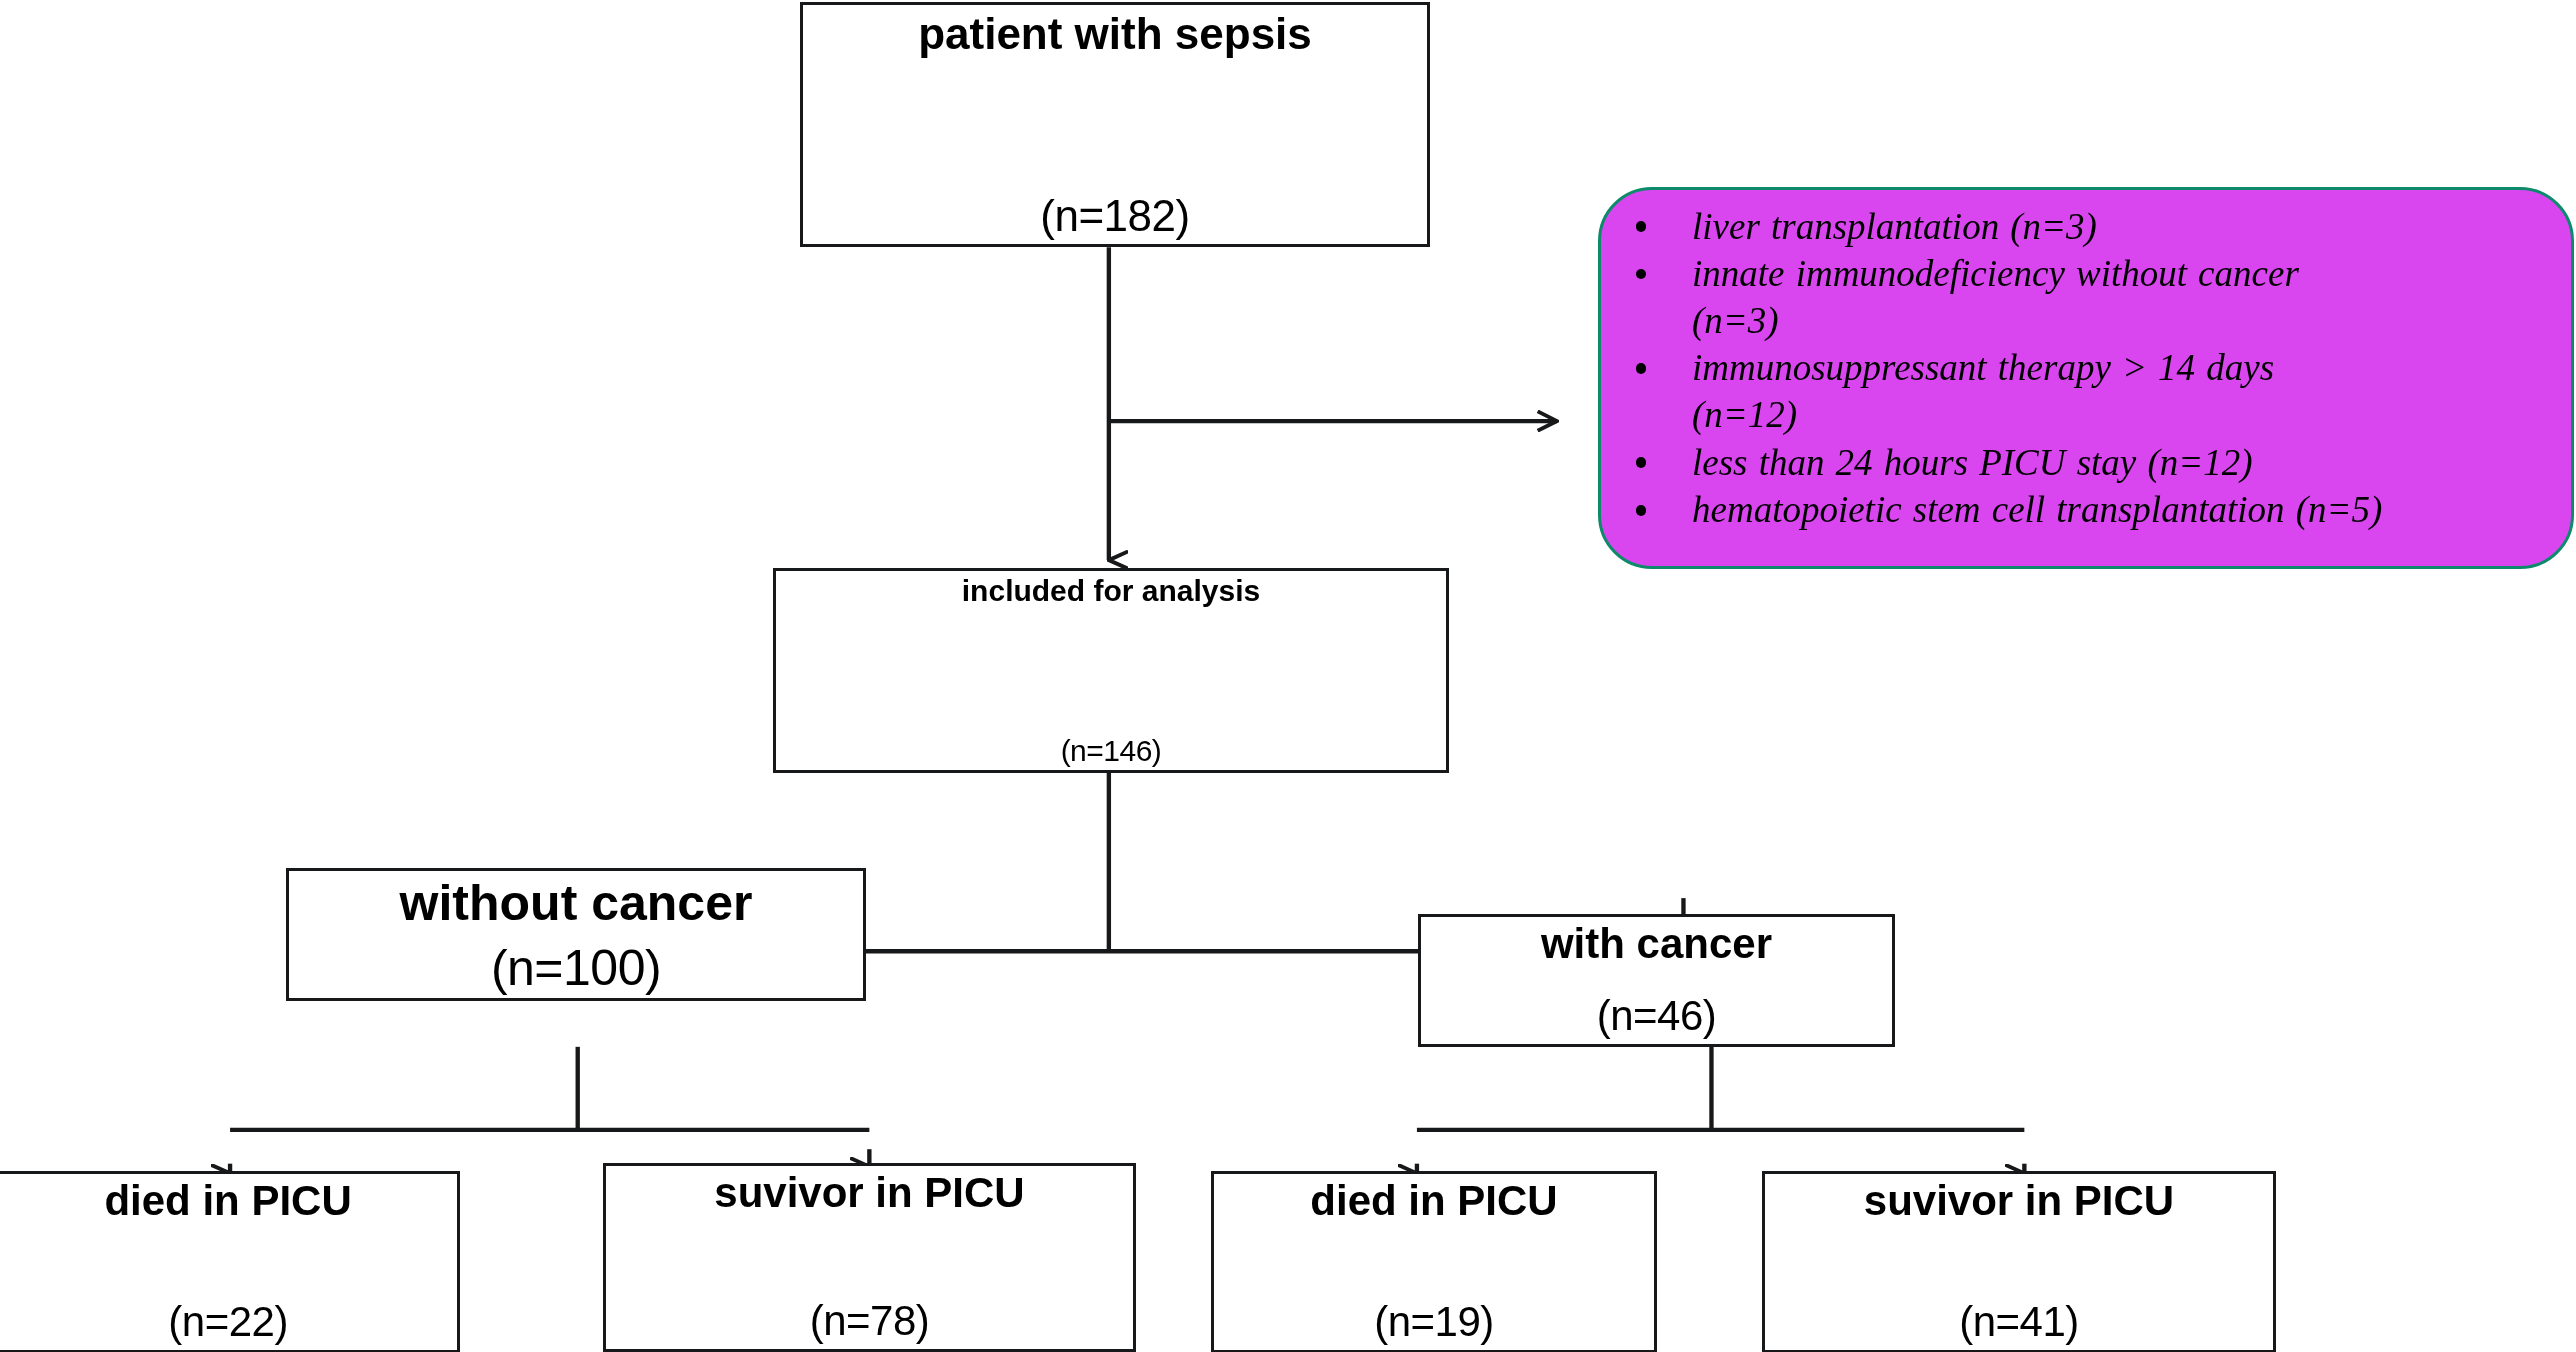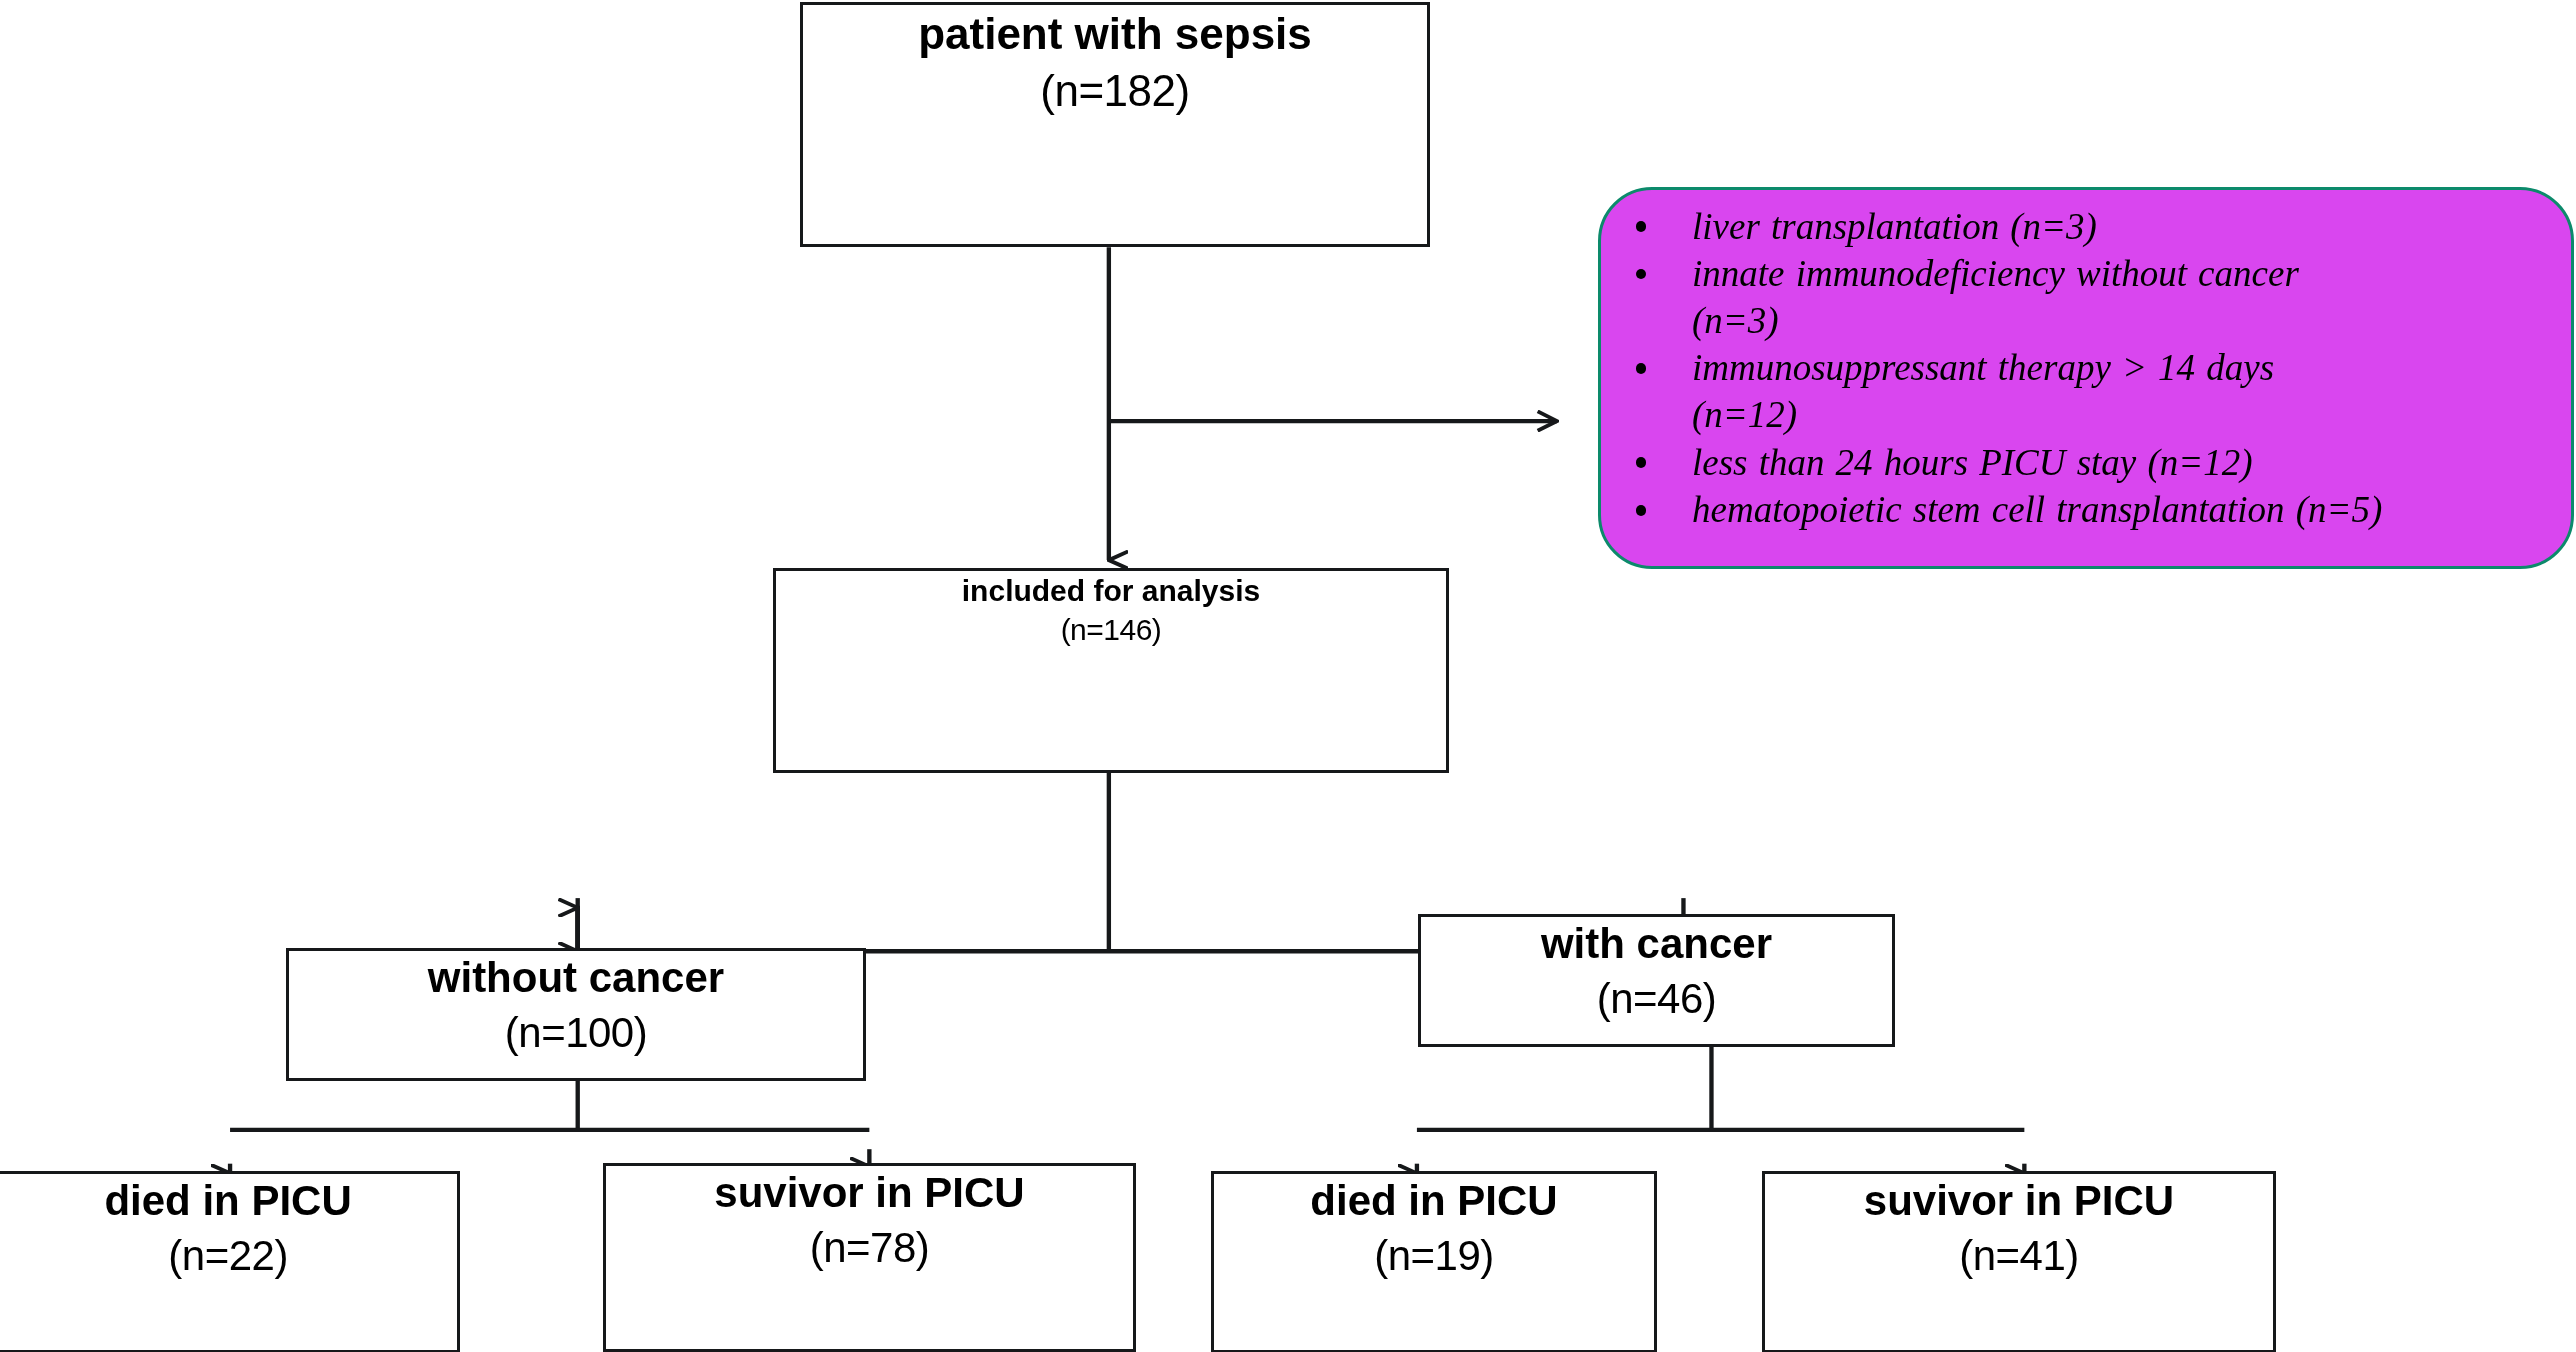--- a/index.html
+++ b/index.html
@@ -26,21 +26,21 @@
     pointer-events: none;
   }
   .node {
     position: absolute;
     box-sizing: border-box;
     border: 3.9px solid #16181a;
     background: #ffffff;
     display: flex;
     flex-direction: column;
     align-items: center;
-    justify-content: flex-start;
+    justify-content: space-between;
     text-align: center;
     font-family: "Liberation Sans", sans-serif;
     font-weight: bold;
     color: #000000;
     line-height: 1.30;
   }
   .node .line {
     display: block;
     white-space: nowrap;
   }
@@ -54,23 +54,23 @@
     left: 800px; top: 1.9px;
     width: 630px; height: 245px;
     font-size: 44px;
   }
   #node-included {
     left: 773px; top: 568px;
     width: 676px; height: 205px;
     font-size: 30px;
   }
   #node-without-cancer {
-    left: 286px; top: 948px;
+    left: 286px; top: 868px;
     width: 580px; height: 133px;
-    font-size: 42px;
+    font-size: 50px;
   }
   #node-with-cancer {
     left: 1418px; top: 914px;
     width: 477px; height: 133px;
     font-size: 42px;
   }
   #node-died-no-cancer {
     left: -3.9px; top: 1171px;
     width: 464px; height: 182px;
     font-size: 42px;

